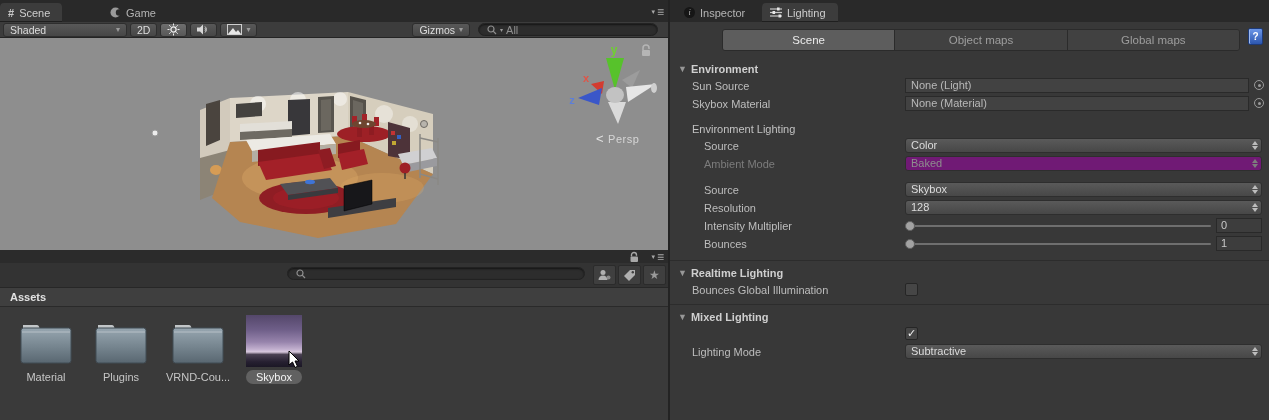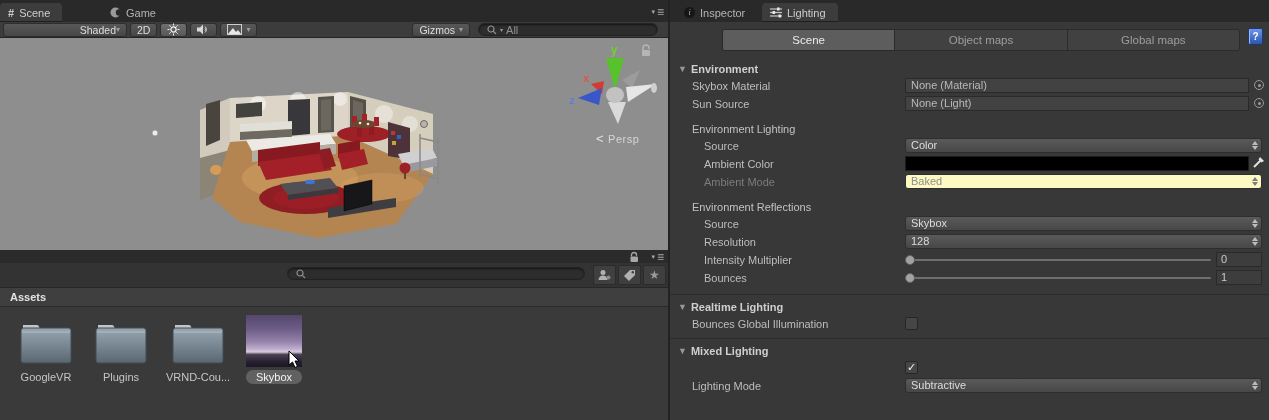--- a/index.html
+++ b/index.html
@@ -74,21 +74,21 @@
   .row { position:relative; height:18px; }
   .row .lbl { position:absolute; top:0; line-height:18px; color:#bdbdbd; }
   .lvl1 .lbl { left:22px; } .lvl2 .lbl { left:34px; }
   .row.disabled .lbl { color:#7c7c7c; }
   .gap8 { height:8px; }
   .divider { height:1px; background:#2c2c2c; margin-top:7px; margin-bottom:4px; }
 
   .control { position:absolute; left:235px; top:1px; height:15px; }
   .dropdown { right:7px; background:linear-gradient(#5a5a5a,#474747); border:1px solid #2e2e2e;
     border-radius:3px; color:#dcdcdc; line-height:13px; padding:0 14px 0 5px; }
-  .row.disabled .dropdown { background:#fef9c3; color:#8e8e8e; }
+  .row.disabled .dropdown { background:#701a75; color:#8e8e8e; }
   .dd-arrows { position:absolute; right:3px; top:2px; }
   .dd-arrows .up { width:0; height:0; border-left:3px solid transparent; border-right:3px solid transparent;
     border-bottom:4px solid #bdbdbd; margin-bottom:1px; }
   .dd-arrows .down { width:0; height:0; border-left:3px solid transparent; border-right:3px solid transparent;
     border-top:4px solid #bdbdbd; }
   .row.disabled .dd-arrows .up { border-bottom-color:#7d7d7d; }
   .row.disabled .dd-arrows .down { border-top-color:#7d7d7d; }
 
   .objfield { right:20px; background:#424242; border:1px solid #2a2a2a; color:#b8b8b8;
     line-height:13px; padding:0 5px; }
@@ -136,21 +136,21 @@
         </svg>
         <span>Game</span>
       </div>
       <div class="minimenu" style="position:absolute;right:4px;top:5px;">
         <span class="tri">▾</span>
         <span class="lines">≡</span>
       </div>
     </div>
 
     <div id="scene-toolbar">
-      <div class="tbtn" style="width:124px;justify-content:flex-end;">
+      <div class="tbtn" style="width:124px;justify-content:space-between;">
         <span>Shaded</span>
         <span class="caret">▾</span>
       </div>
       <div class="tbtn">
         <span>2D</span>
       </div>
       <div class="tbtn lit">
         <svg width="13" height="13">
           <circle cx="6.5" cy="6.5" r="2.6" fill="none" stroke="#f0f0f0" stroke-width="1.2"></circle>
           <g stroke="#f0f0f0" stroke-width="1">
@@ -352,21 +352,21 @@
               <stop offset="0" stop-color="#97a6b0"></stop>
                   <stop offset="0.55" stop-color="#75848e"></stop>
               <stop offset="1" stop-color="#596771"></stop>
                 </linearGradient>
               </defs>
             <path d="M5,6 h14 a2,2 0 0 1 2,1.5 l1,3 h-17 z" fill="#c2c6c8"></path>
             <rect x="3" y="9" width="50" height="35" rx="2.5" fill="url(#fg)" stroke="#414c54"></rect>
             <line x1="4" y1="13" x2="52" y2="13" stroke="#aab5bd" stroke-width="1.5"></line>
           </svg>
         </div>
-        <div class="asset-label">GoogleVR</div>
+        <div class="asset-label">Material</div>
       </div>
       <div class="asset-item" style="left:163px;">
         <div class="thumb">
           <svg width="56" height="47">
             <path d="M5,6 h14 a2,2 0 0 1 2,1.5 l1,3 h-17 z" fill="#c2c6c8"></path>
             <rect x="3" y="9" width="50" height="35" rx="2.5" fill="url(#fg)" stroke="#414c54"></rect>
             <line x1="4" y1="13" x2="52" y2="13" stroke="#aab5bd" stroke-width="1.5"></line>
           </svg>
         </div>
         <div class="asset-label">VRND-Cou...</div>
@@ -432,33 +432,33 @@
     </div>
 
     <div id="insp-content">
 
       <div class="sec-header">
         <span class="fold">▼</span>
         <span class="sec-title">Environment</span>
       </div>
 
       <div class="row lvl1">
+        <span class="lbl">Sun Source</span>
+        <div class="control objfield">
+          <span>None (Light)</span>
+        </div>
+        <span class="picker">
+            <i></i>
+          </span>
+      </div>
+
+      <div class="row lvl1">
         <span class="lbl">Skybox Material</span>
         <div class="control objfield">
           <span>None (Material)</span>
-        </div>
-        <span class="picker">
-            <i></i>
-          </span>
-      </div>
-
-      <div class="row lvl1">
-        <span class="lbl">Sun Source</span>
-        <div class="control objfield">
-          <span>None (Light)</span>
         </div>
         <span class="picker">
             <i></i>
           </span>
       </div>
 
       <div class="gap8"></div>
       <div class="subheader">
         <span>Environment Lighting</span>
       </div>
@@ -467,46 +467,33 @@
         <span class="lbl">Source</span>
         <div class="control dropdown">
           <span>Color</span>
           <span class="dd-arrows">
               <div class="up"></div>
               <div class="down"></div>
             </span>
         </div>
       </div>
 
-      <div class="row lvl2">
-        <span class="lbl">Ambient Color</span>
-        <div class="control colorswatch" style="background:#000000"></div>
-        <span class="eyedropper">
-          <svg width="13" height="13">
-            <line x1="2" y1="11" x2="9" y2="4" stroke="#e2e2e2" stroke-width="2"></line>
-            <polygon points="8,1 12,5 9.5,6.5 6.5,3.5" fill="#e2e2e2"></polygon>
-          </svg>
-        </span>
-      </div>
 
       <div class="row lvl2 disabled">
         <span class="lbl">Ambient Mode</span>
         <div class="control dropdown">
           <span>Baked</span>
           <span class="dd-arrows">
               <div class="up"></div>
               <div class="down"></div>
             </span>
         </div>
       </div>
 
       <div class="gap8"></div>
-      <div class="subheader">
-        <span>Environment Reflections</span>
-      </div>
 
       <div class="row lvl2">
         <span class="lbl">Source</span>
         <div class="control dropdown">
           <span>Skybox</span>
           <span class="dd-arrows">
               <div class="up"></div>
               <div class="down"></div>
             </span>
         </div>

